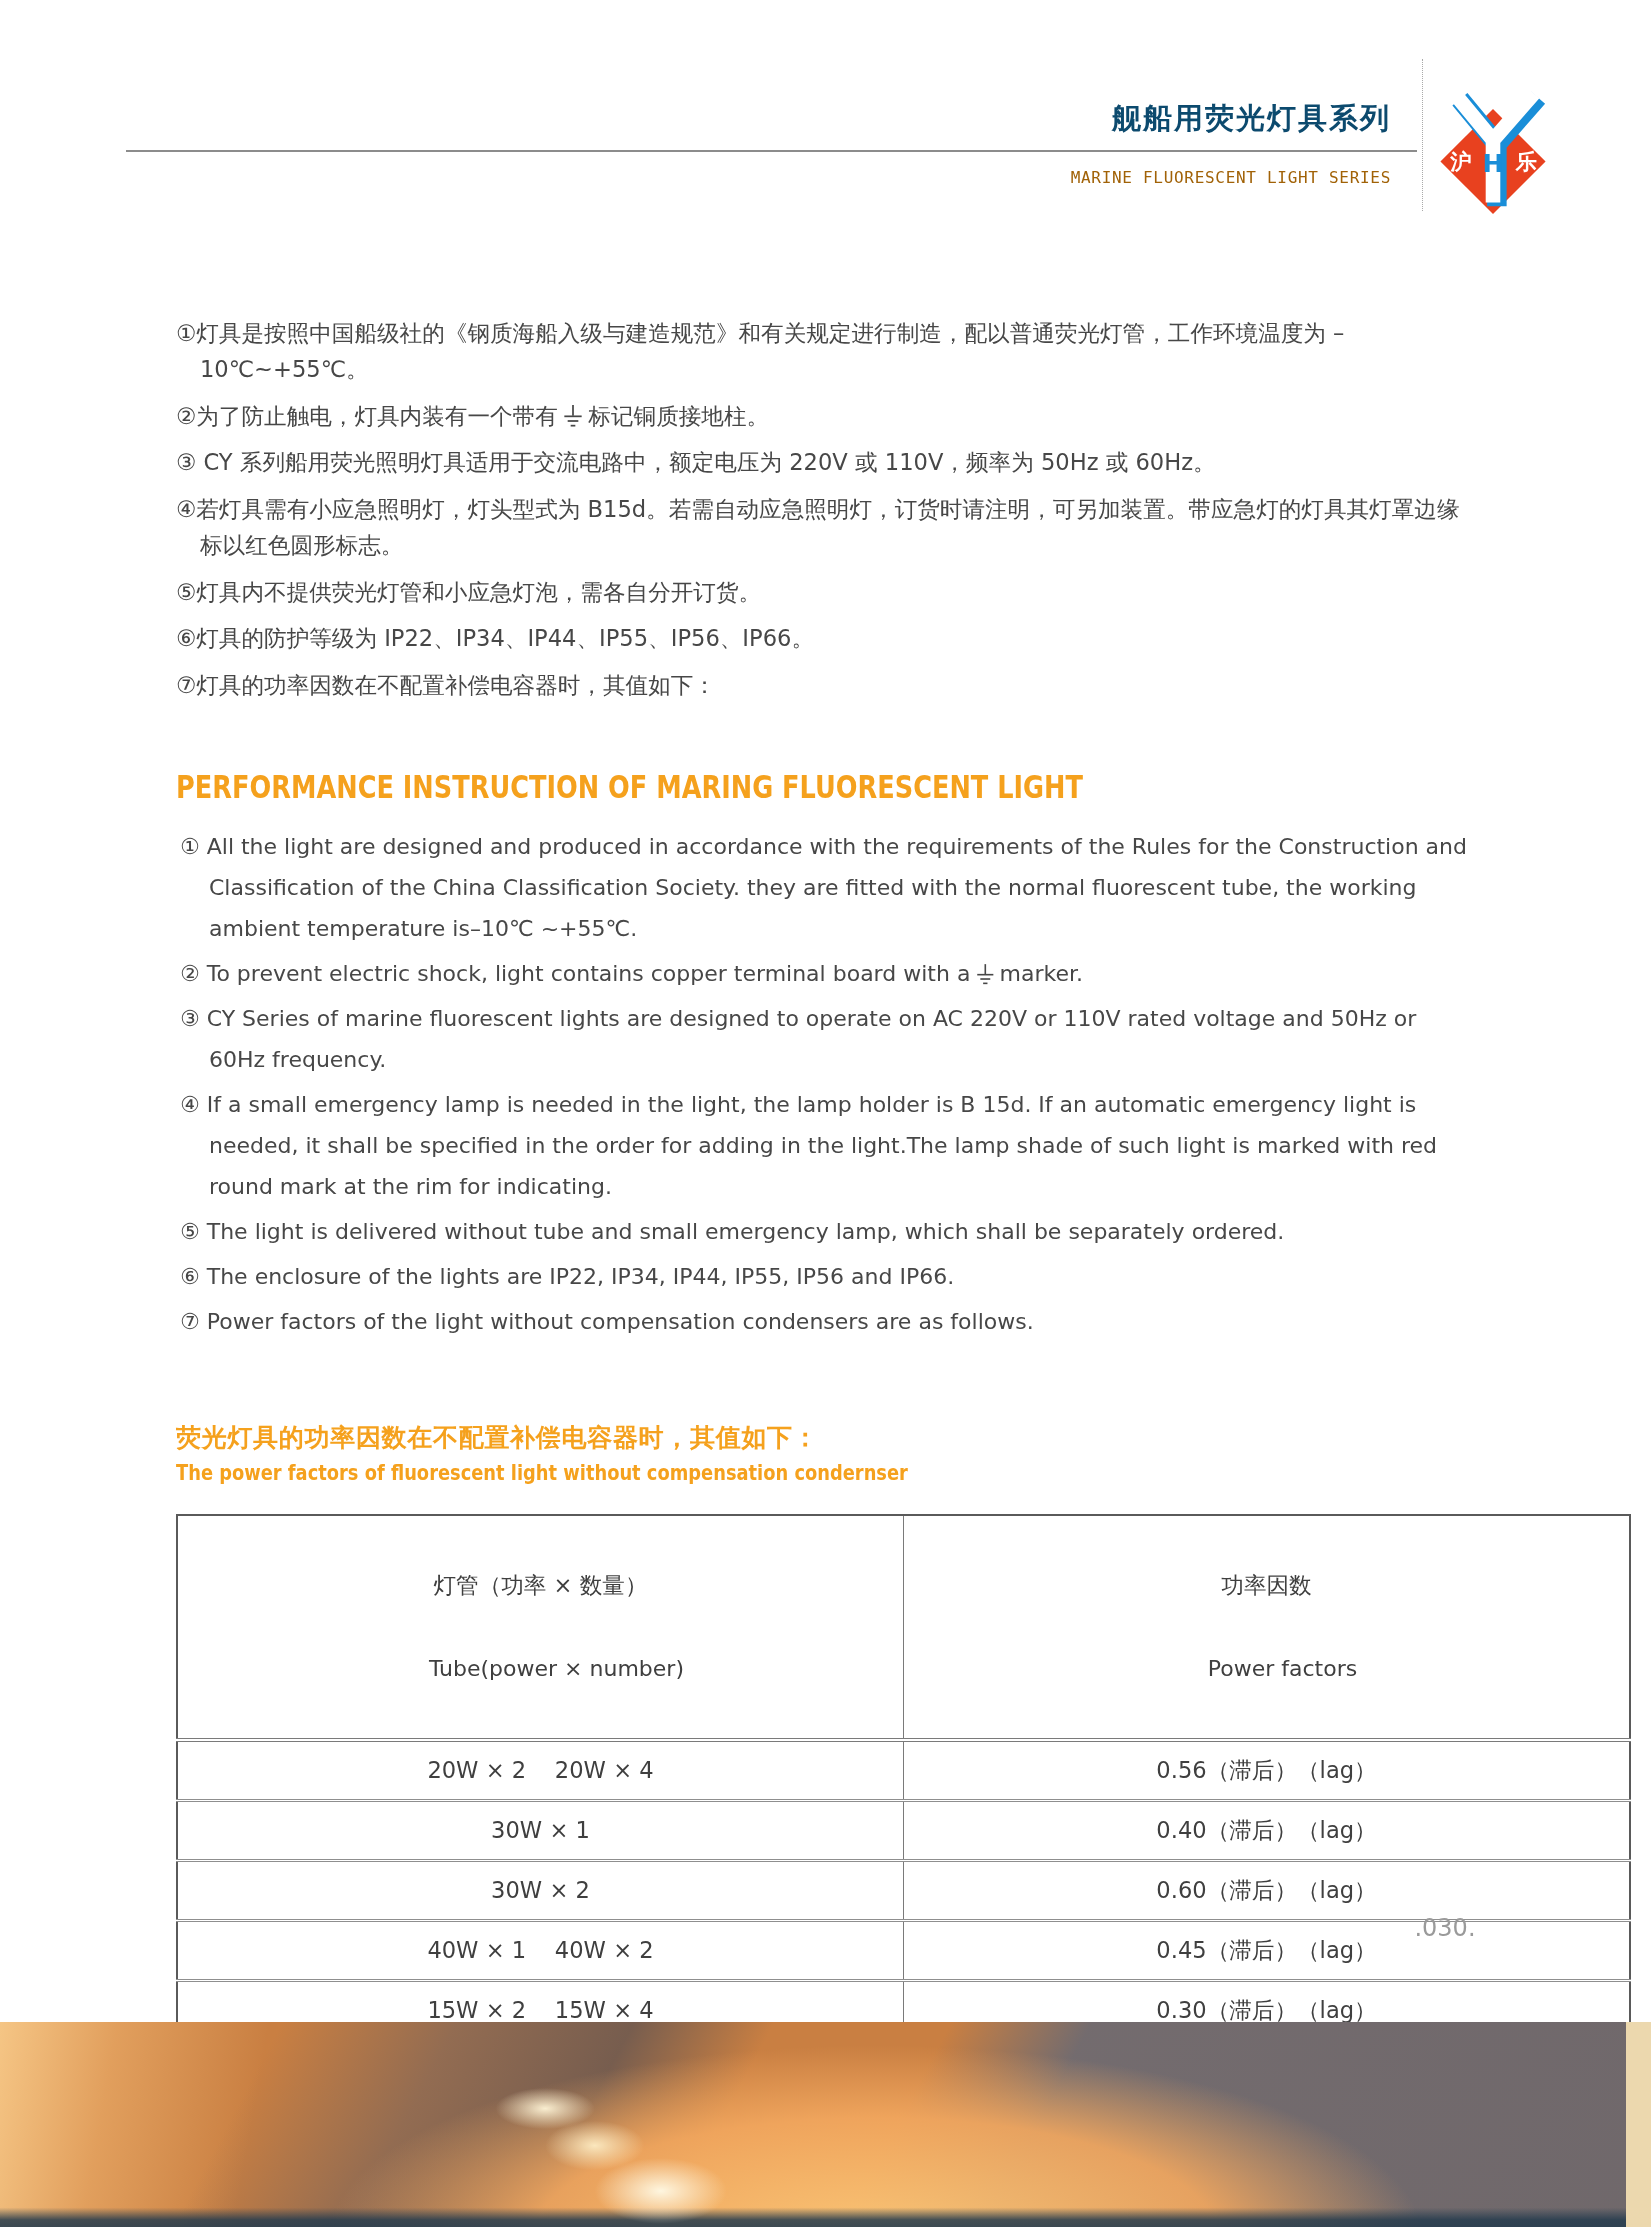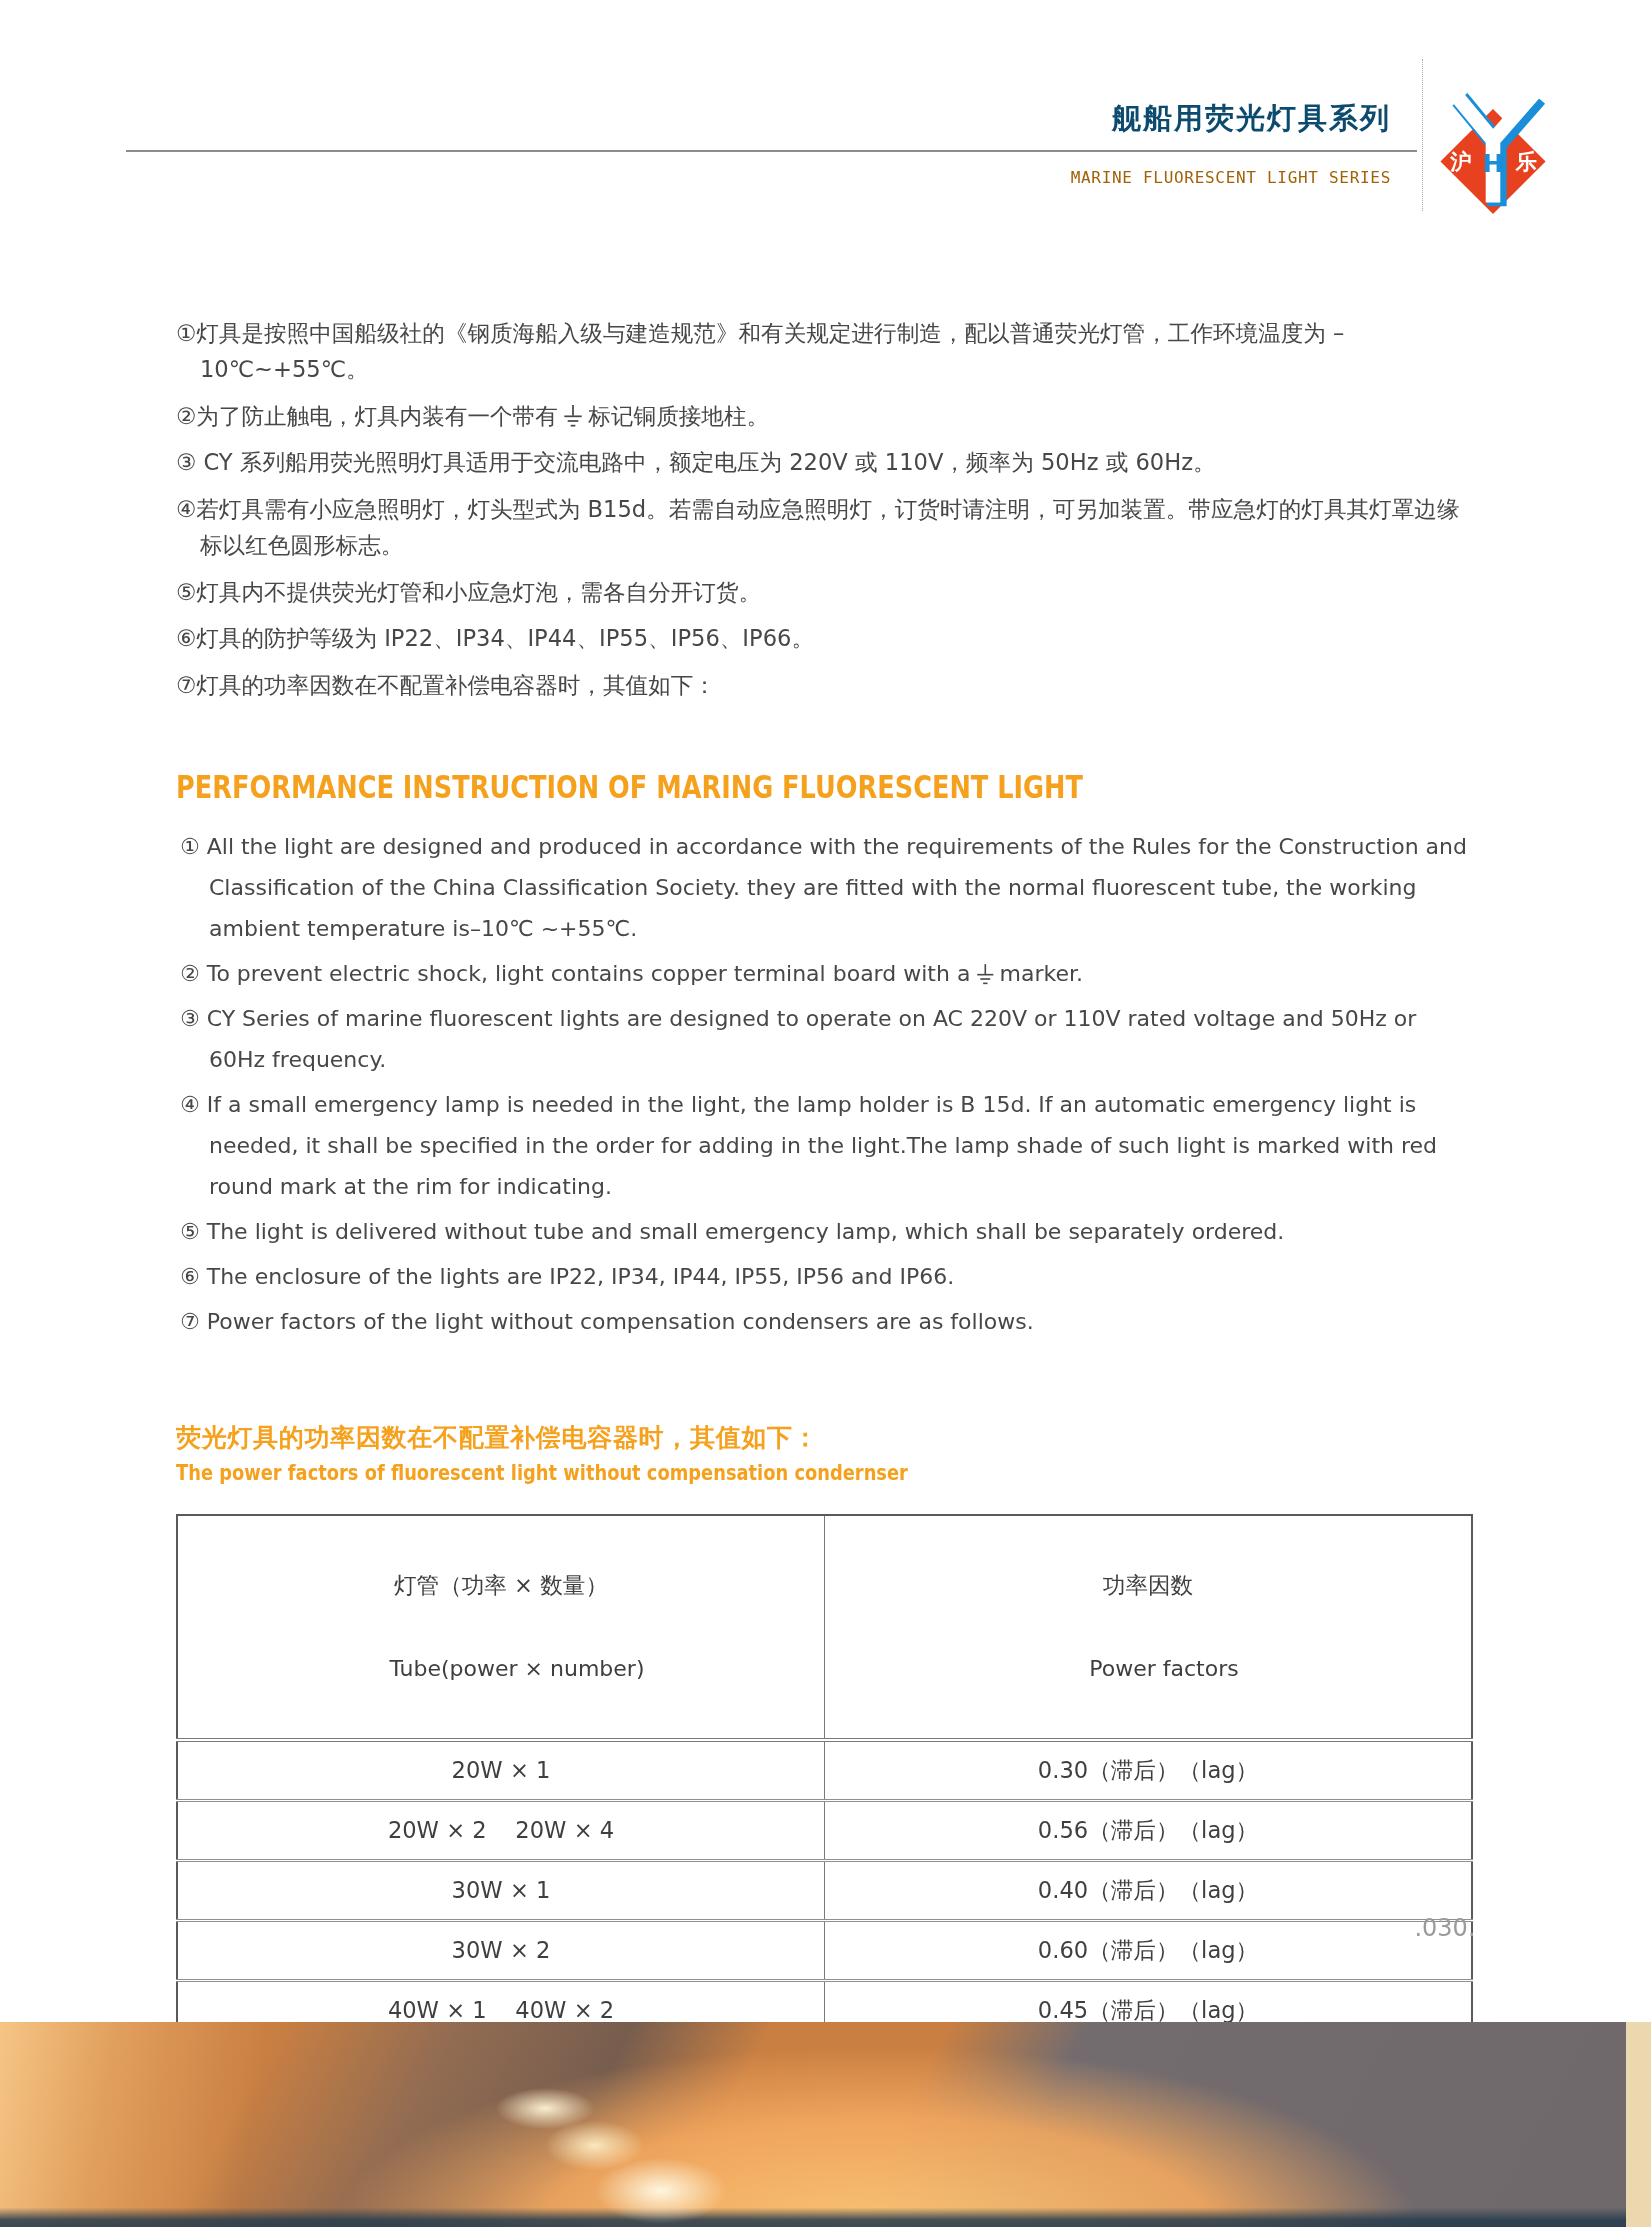--- a/index.html
+++ b/index.html
@@ -49,21 +49,21 @@
   .en-items p{
     margin:4px;font-size:22px;line-height:41px;
     padding-left:29px;text-indent:-29px;
   }
   .tbl-heading-zh{font-size:25px;font-weight:bold;margin:79px 0 0 0;letter-spacing:0.7px;}
   .tbl-heading-en{
     font-size:21px;font-weight:bold;margin:6.7px 0 0 0;
     transform:scaleX(0.85);transform-origin:left center;white-space:nowrap;
   }
   table.power{
-    margin-top:29px;width:1297px;border-collapse:collapse;
+    margin-top:29px;width:1455px;border-collapse:collapse;
     border:2px solid #5a5a5a;
     font-size:22.6px;color:#3f3f3f;
   }
   table.power th,table.power td{
     text-align:center;vertical-align:middle;font-weight:normal;
     white-space:pre-wrap;
   }
   table.power thead th{height:79px;border-bottom:4px double #7a7a7a;}
   table.power td{height:55px;border-top:3.3px double #8f8f8f;}
   table.power tbody tr:first-child td{border-top:none;}
@@ -167,24 +167,20 @@
             <div class="th-en">Tube(power × number)</div>
           </th>
           <th class="vline">
             <div class="th-zh">功率因数</div>
             <div class="th-en">Power factors</div>
           </th>
         </tr>
       </thead>
       <tbody>
         <tr>
-          <td>20W × 1</td>
-          <td class="vline">0.30（滞后）（lag）</td>
-        </tr>
-        <tr>
           <td>20W × 2    20W × 4</td>
           <td class="vline">0.56（滞后）（lag）</td>
         </tr>
         <tr>
           <td>30W × 1</td>
           <td class="vline">0.40（滞后）（lag）</td>
         </tr>
         <tr>
           <td>30W × 2</td>
           <td class="vline">0.60（滞后）（lag）</td>

